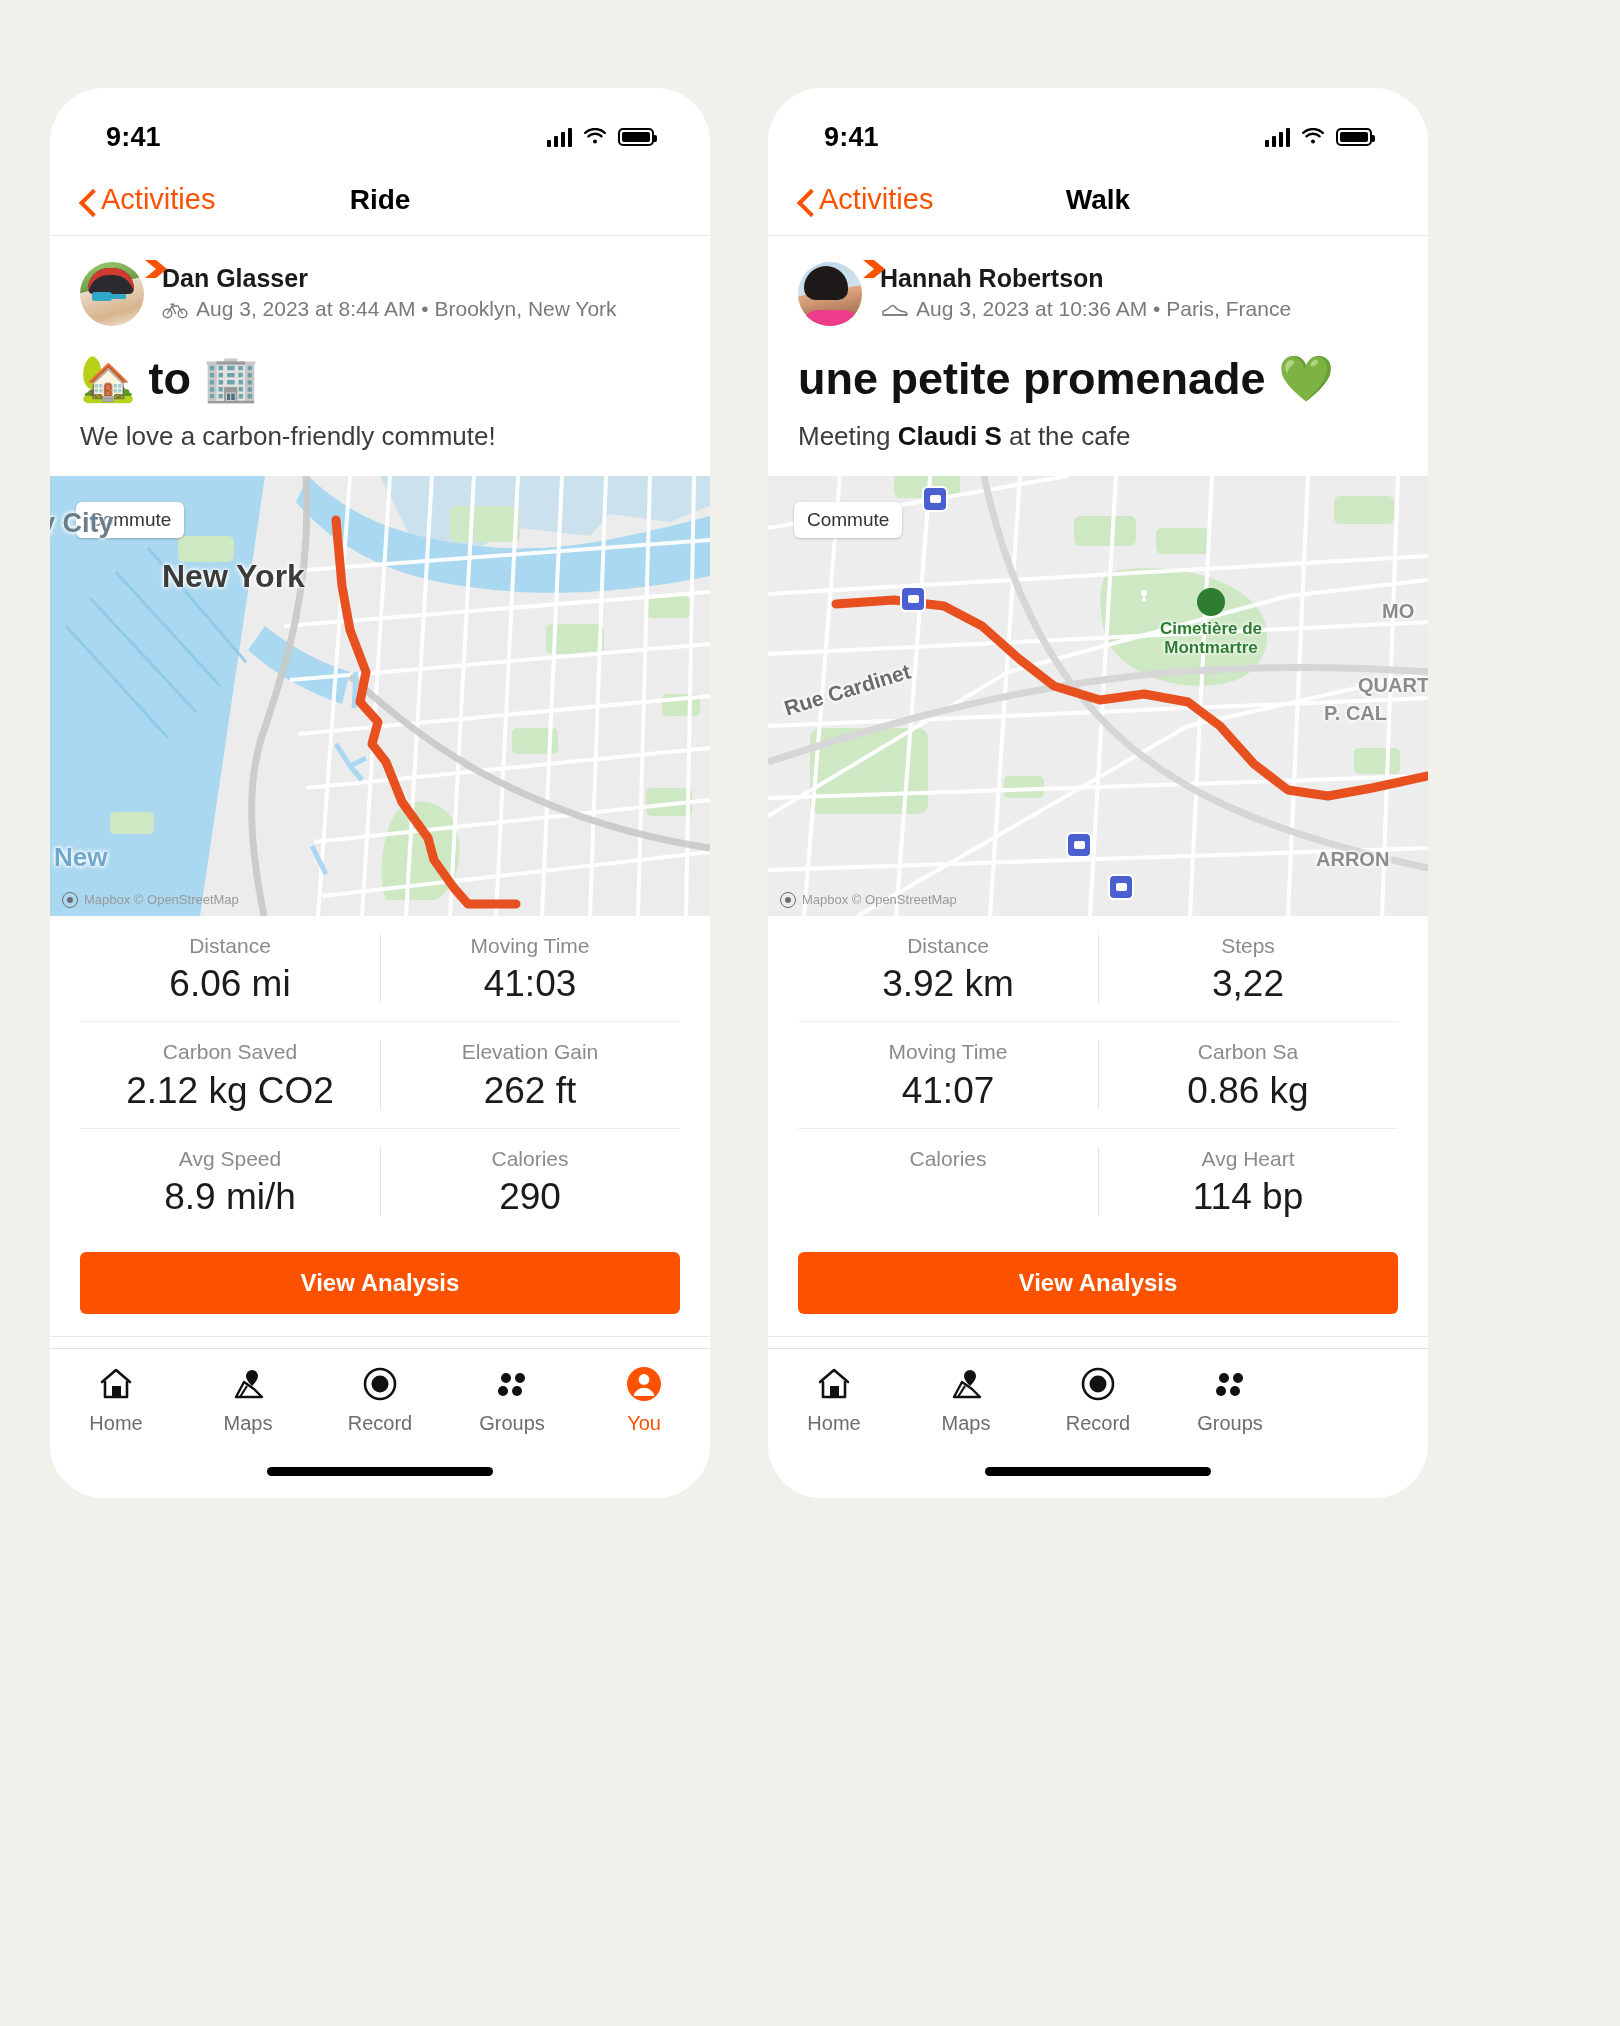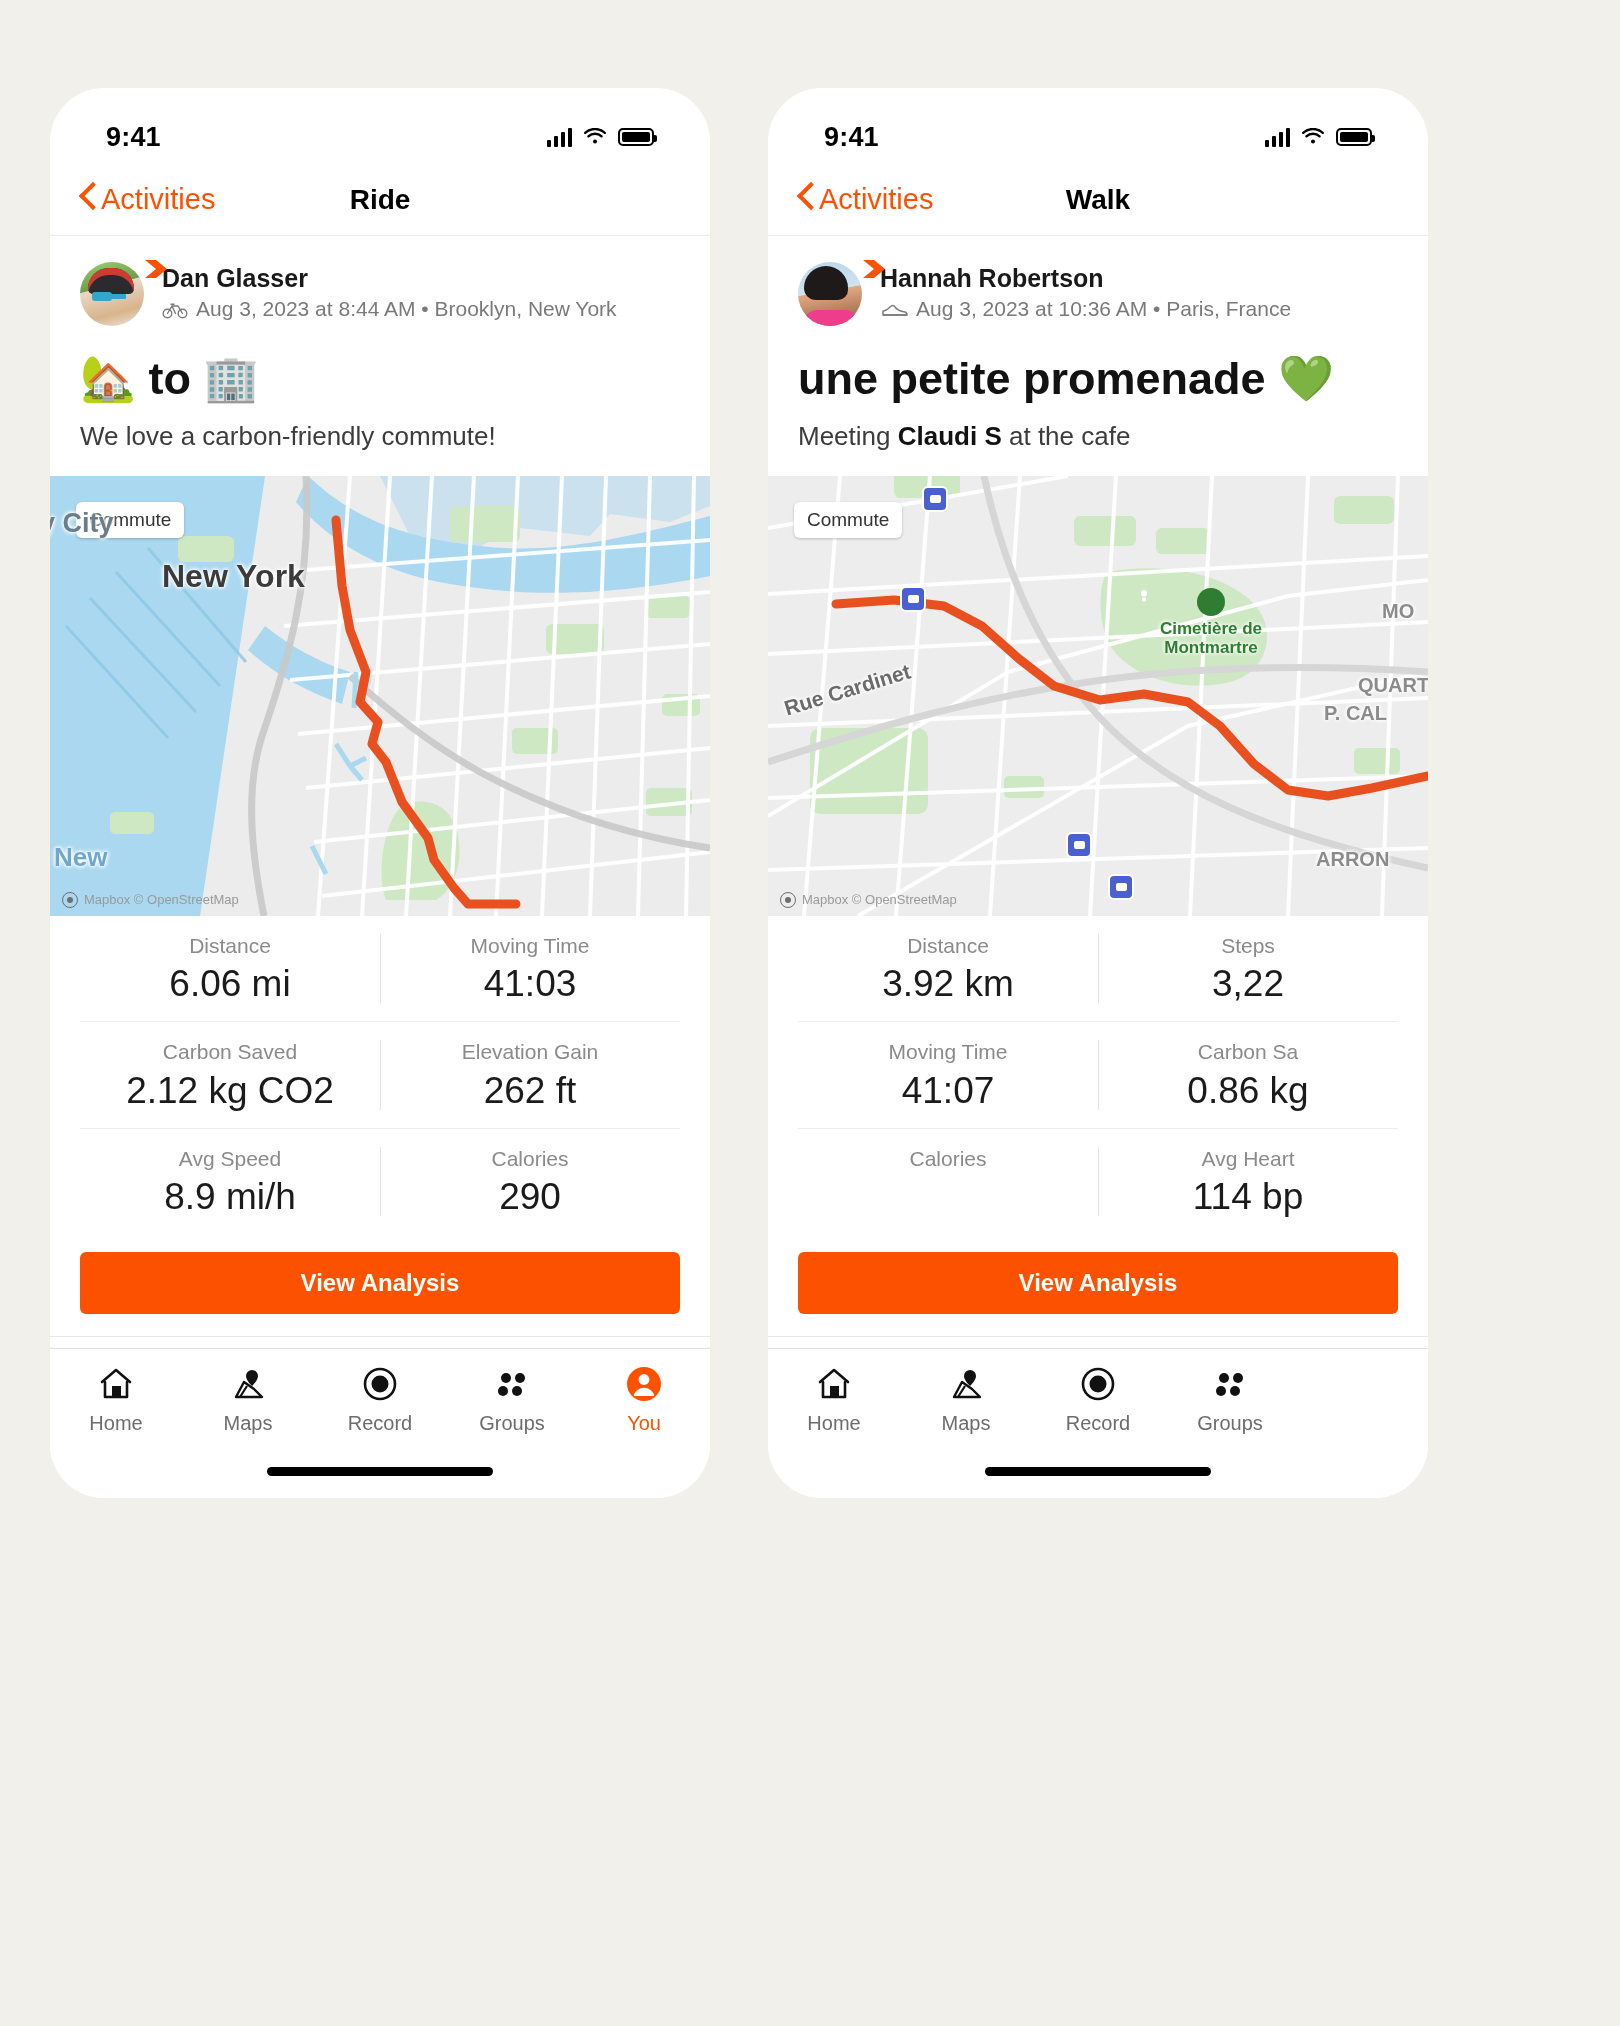--- a/index.html
+++ b/index.html
@@ -54,21 +54,21 @@
   .battery i { display:block; width: 100%; height: 100%; background:#000; border-radius:2px; }
 
   
   .navbar {
     height: 72px; position: relative;
     display: flex; align-items: center;
     padding: 0 30px;
     border-bottom: 1px solid #ececec;
   }
   .nav-back {
-    display: flex; align-items: flex-start; gap: 6px;
+    display: flex; align-items: flex-end; gap: 6px;
     color: #fc5200; font-size: 29px; cursor: pointer;
   }
   .chev {
     width: 15px; height: 26px; position: relative; display:inline-block;
   }
   .chev::before {
     content:""; position:absolute; left: 3px; top: 3px;
     width: 16px; height: 16px;
     border-left: 4px solid #fc5200; border-bottom: 4px solid #fc5200;
     transform: rotate(45deg);

